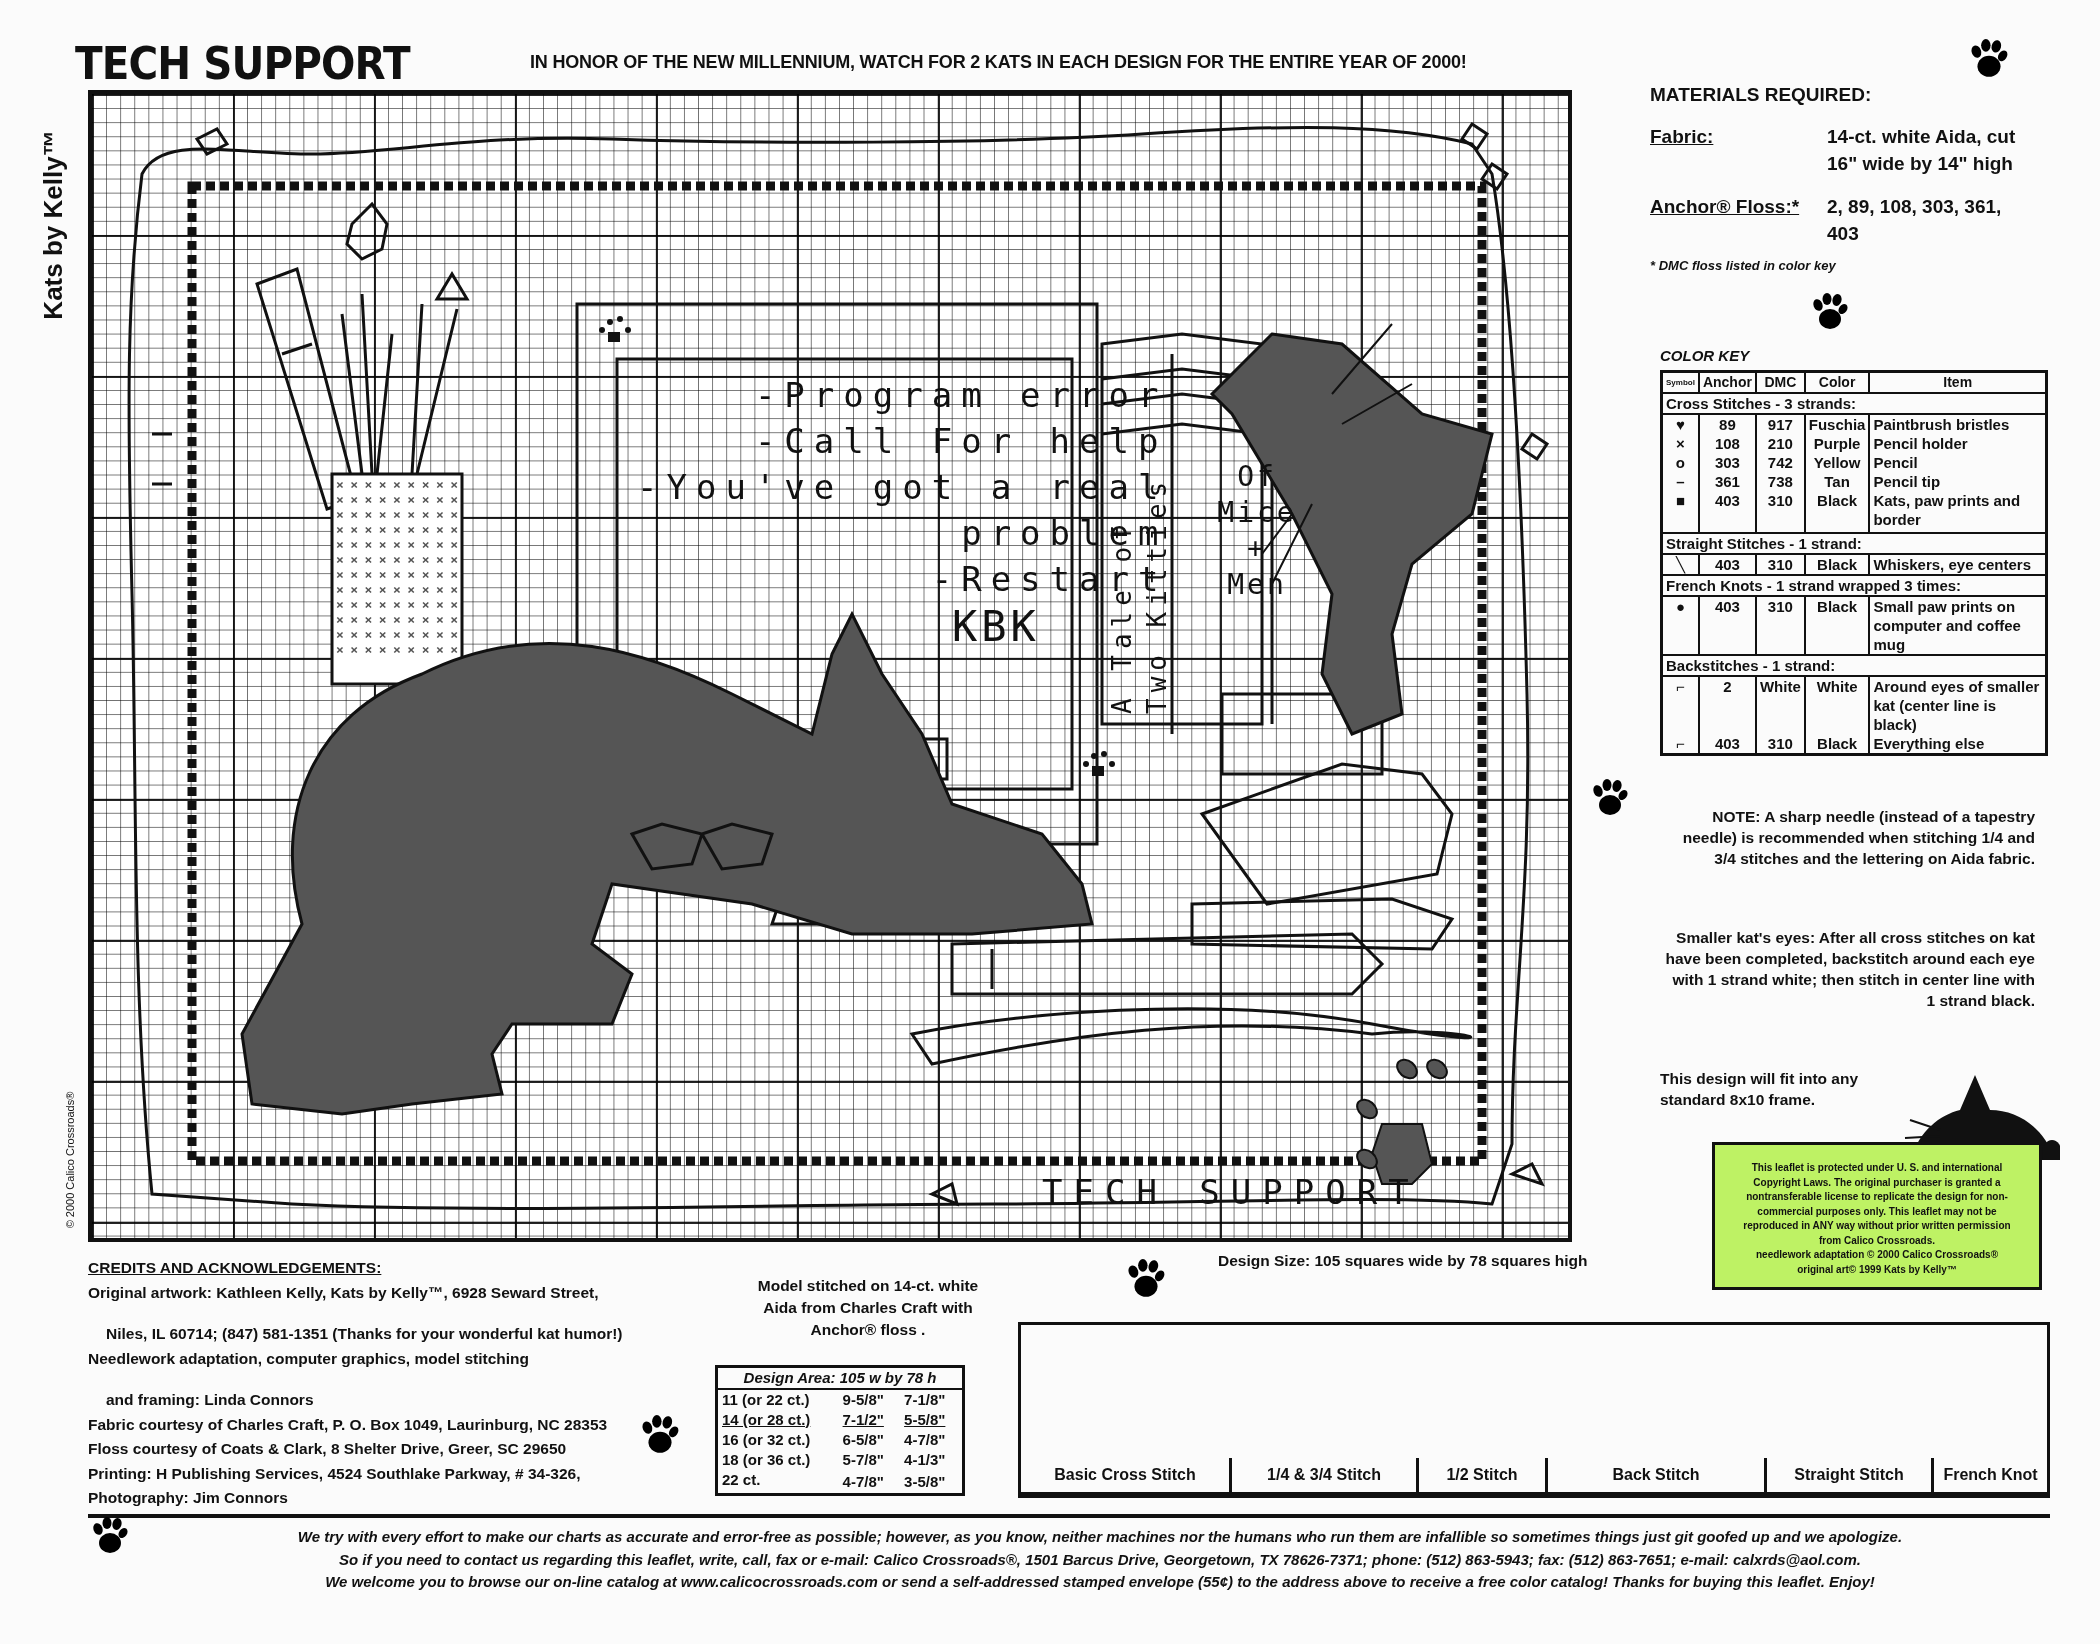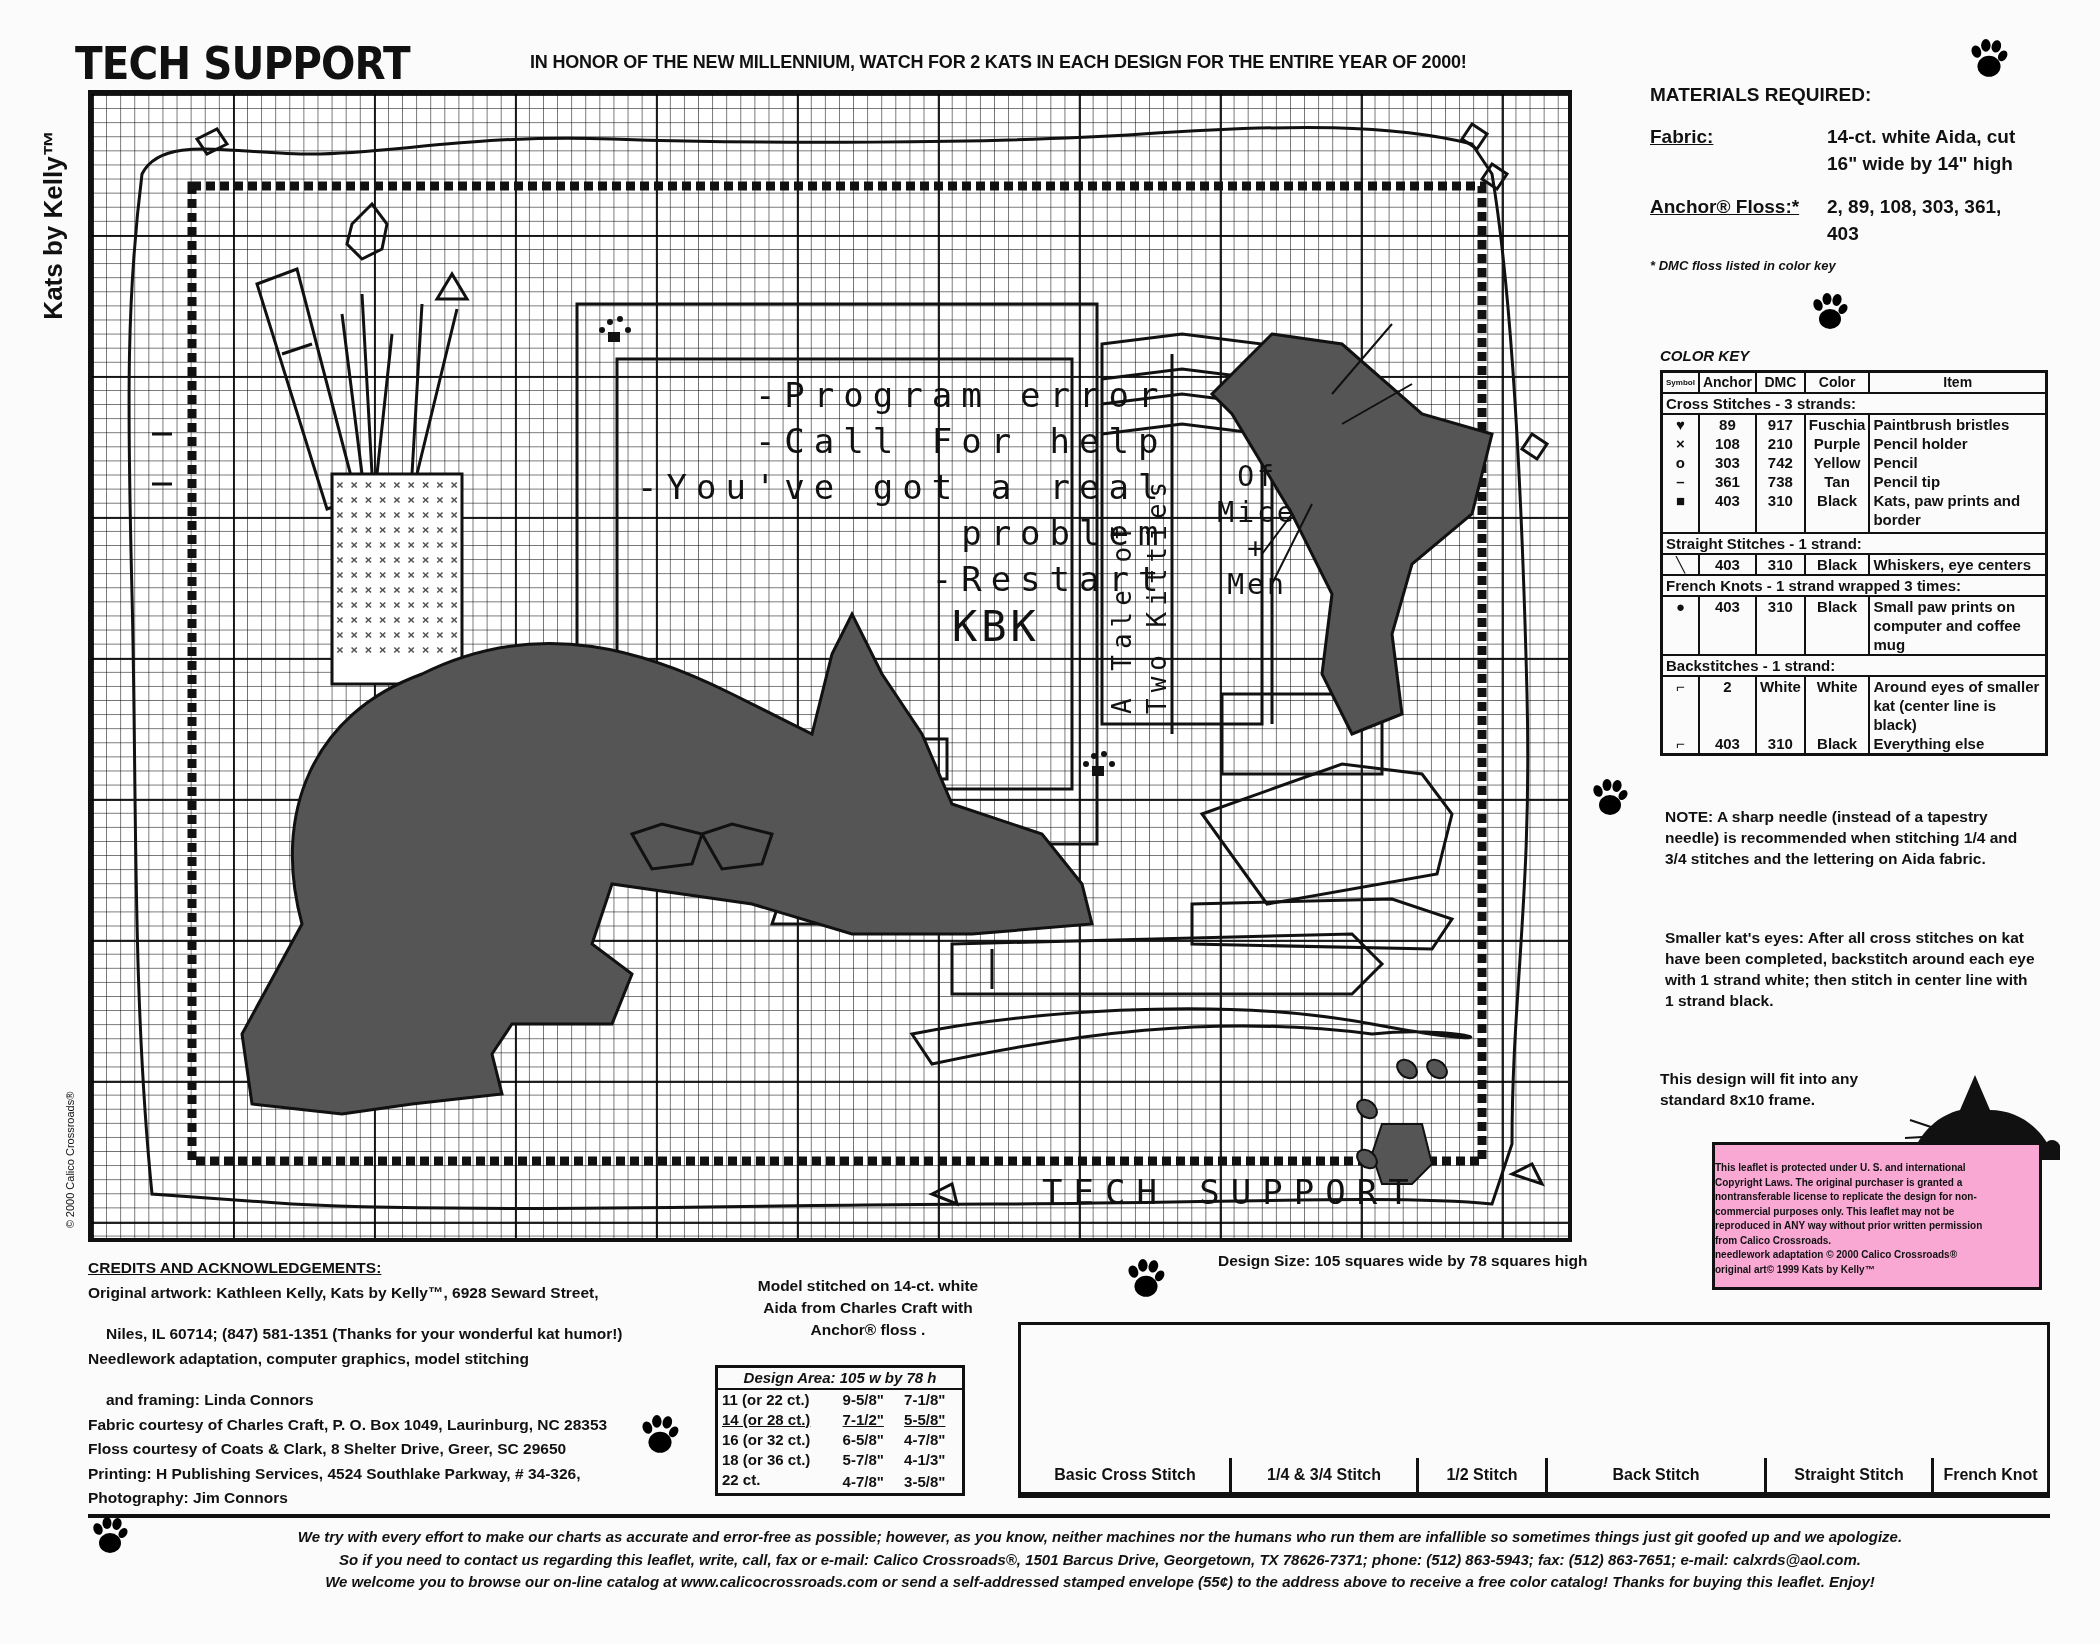--- a/index.html
+++ b/index.html
@@ -29,22 +29,22 @@
   .mat-val{font-size:19px;font-weight:bold;line-height:27px;}
   #dmc-note{left:1650px;top:258px;font-size:13px;font-style:italic;font-weight:bold;}
   #colorkey-title{left:1660px;top:347px;font-size:15px;font-style:italic;font-weight:bold;}
   #ckey{left:1660px;top:370px;width:388px;border:3px solid #111;border-collapse:collapse;font-size:15px;font-weight:bold;}
   #ckey td,#ckey th{border-left:2px solid #111;border-right:2px solid #111;padding:0 3px;vertical-align:top;line-height:19px;}
   #ckey th{border:2px solid #111;font-size:14px;text-align:center;margin-left:32px;}
   #ckey th.sym{font-size:8px;}
   #ckey tr.sec td{border:2px solid #111;text-align:left;margin-left:13px;}
   #ckey td.c{text-align:center;}
   #ckey tr.rb td{border-bottom:2px solid #111;}
-  .note{font-size:15.5px;font-weight:bold;text-align:left;line-height:21px;}
-  #legal{left:1712px;top:1142px;width:330px;height:148px;border:3px solid #111;box-sizing:border-box;font-size:10px;font-weight:bold;line-height:14.5px;padding-top:16px;background:#f9a8d4;}
+  .note{font-size:15.5px;font-weight:bold;text-align:right;line-height:21px;}
+  #legal{left:1712px;top:1142px;width:330px;height:148px;border:3px solid #111;box-sizing:border-box;font-size:10px;font-weight:bold;text-align:center;line-height:14.5px;padding-top:16px;background:#bef264;}
   
   #credits{left:88px;top:1256px;width:620px;font-size:15.5px;font-weight:bold;line-height:24.5px;}
   #credits .h{text-decoration:underline;}
   #credits .ind{padding-left:18px;margin-top:17px;}
   #model{left:748px;top:1275px;width:240px;font-size:15.5px;font-weight:bold;text-align:center;line-height:22px;}
   #sizes{left:715px;top:1365px;width:250px;border:3px solid #111;border-collapse:collapse;font-size:15px;font-weight:bold;}
   #sizes td{padding:0 4px;line-height:20px;}
   #sizes .hd td{border-bottom:2px solid #111;font-style:italic;text-align:center;}
   #sizes .u td{text-decoration:underline;}
   #designsize{left:1218px;top:1252px;font-size:15.5px;font-weight:bold;}

